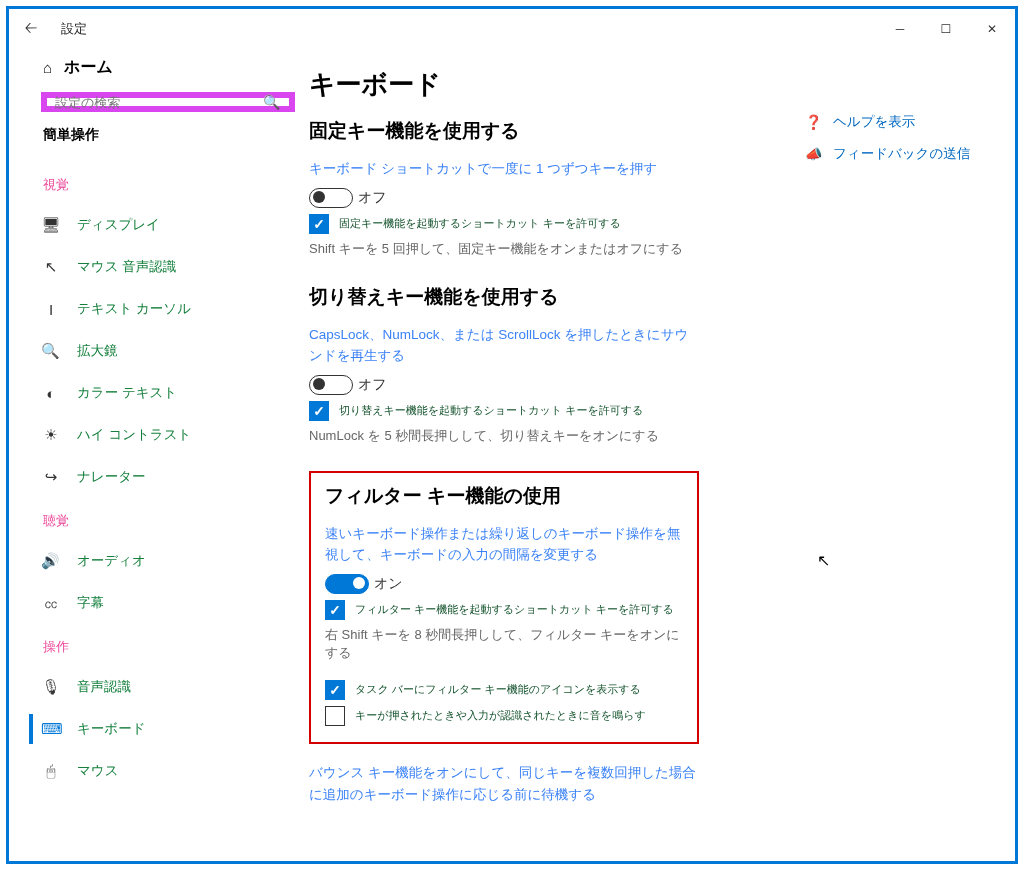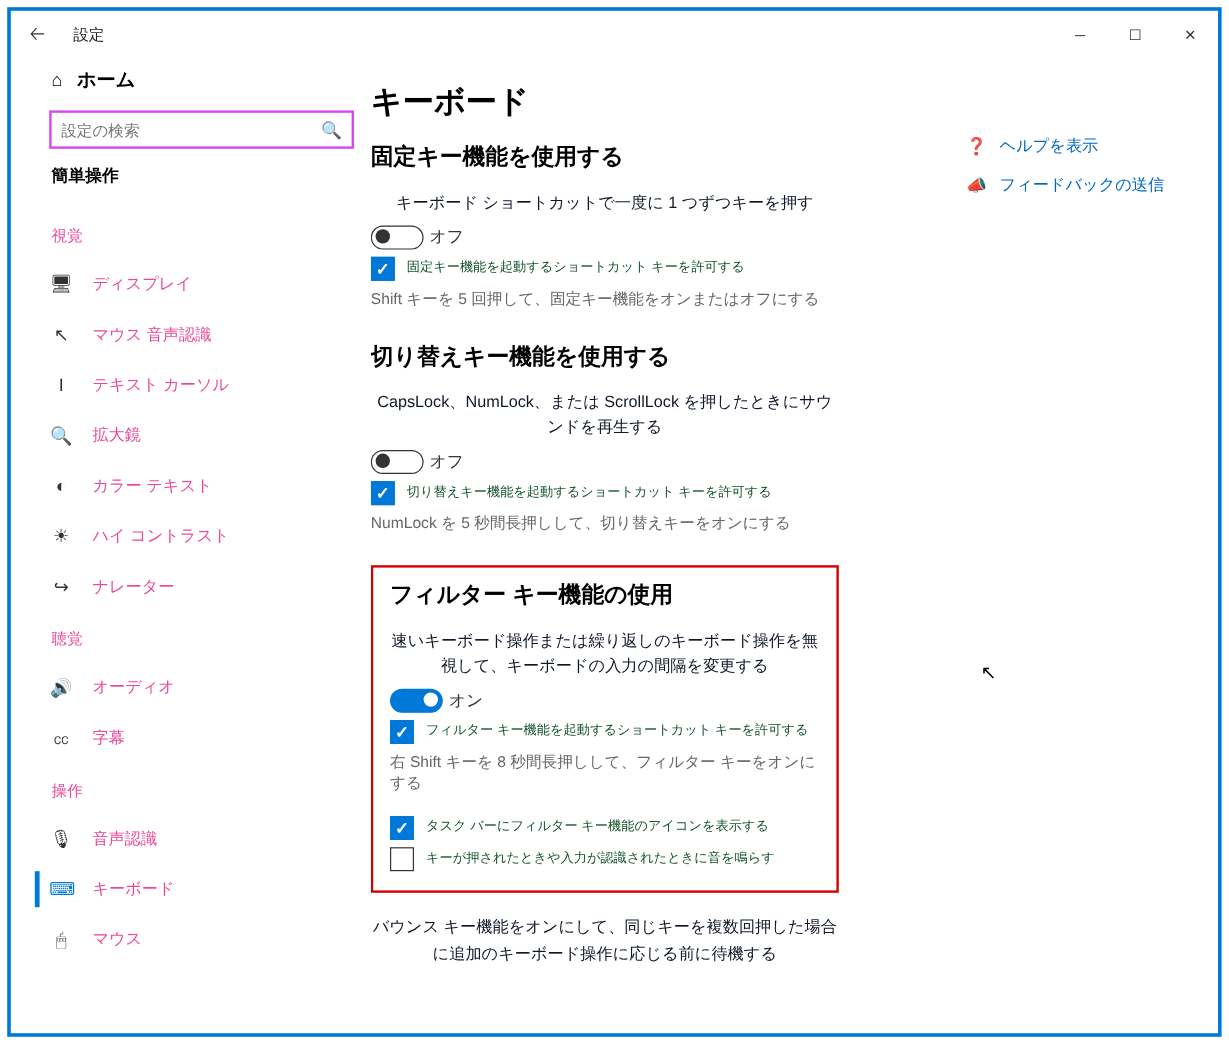--- a/index.html
+++ b/index.html
@@ -20,38 +20,38 @@
 .caption-btn { width:46px; height:32px; display:flex; align-items:center; justify-content:center; color:#333; cursor:pointer; font-size:12px; }
 
 .body { display:flex; height: calc(100% - 40px); }
 
 
 .sidebar { width: 300px; padding: 0 0 0 20px; overflow-y:auto; }
 .home { display:flex; align-items:center; gap:12px; padding: 8px 0 10px 14px; cursor:pointer; }
 .home .icon { font-size:15px; }
 .home .label { font-size:16px;font-weight:bold; }
 
-.search { margin: 4px 14px 14px 12px; height:32px; border:2px solid #d946ef; background:#fff; display:flex; align-items:center; padding:0 8px; }
+.search { margin: 4px 14px 14px 12px; height:20px; border:6px solid #d946ef; background:#fff; display:flex; align-items:center; padding:0 8px; }
 .search input { border:none; outline:none; flex:1; font-size:13px; background:transparent; }
 .search .sicon { color:#555; font-size:14px; }
 
 .cat-title { font-weight:600; font-size:14px; padding: 0 0 18px 14px; }
 .group-label { font-size:13px; color:#ec4899; padding: 14px 0 10px 14px; }
 
 .nav-item { display:flex; align-items:center; gap:16px; height:42px; padding-left:12px; cursor:pointer; position:relative; }
 .nav-item .icon { width:20px; text-align:center; font-size:15px; color:#333; }
-.nav-item .label { font-size:13.5px; color:#ec4899; }
+.nav-item .label { font-size:13.5px; color:#15803d; }
 .nav-item.selected::before { content:""; position:absolute; left:0; top:6px; bottom:6px; width:4px; background:#0078d7; }
 .nav-item.selected .icon { color:#0078d7; }
 
 
 .main { flex:1; overflow-y:auto; padding: 18px 30px 20px 0; position:relative; }
 .main h1 { font-size:26px; font-weight:600; margin-bottom: 16px; }
 .section-h { font-size:19px; font-weight:600; margin-top:6px; margin-bottom:14px; }
-.desc { font-size:13.5px; color:#0f172a; line-height:1.6; max-width:390px; margin-bottom:8px;text-align:center; }
+.desc { font-size:13.5px; color:#3b82f6; line-height:1.6; max-width:390px; margin-bottom:8px; }
 .hint { font-size:13px; color:#666; margin-top:6px; margin-bottom:18px; }
 
 .toggle-row { display:flex; align-items:center; gap:5px; margin:6px 0 4px 0; }
 .toggle { width:44px; height:20px; border:1.5px solid #333; border-radius:10px; position:relative; cursor:pointer; background:#fff; }
 .toggle .knob { width:12px; height:12px; border-radius:50%; background:#333; position:absolute; top:2.5px; left:3px; }
 .toggle.on { background:#0078d7; border-color:#0078d7; }
 .toggle.on .knob { background:#fff; left:auto; right:3px; }
 .toggle-label { font-size:14px; color:#333; }
 
 .cb-row { display:flex; align-items:flex-start; gap:10px; margin:6px 0 4px 0; }

